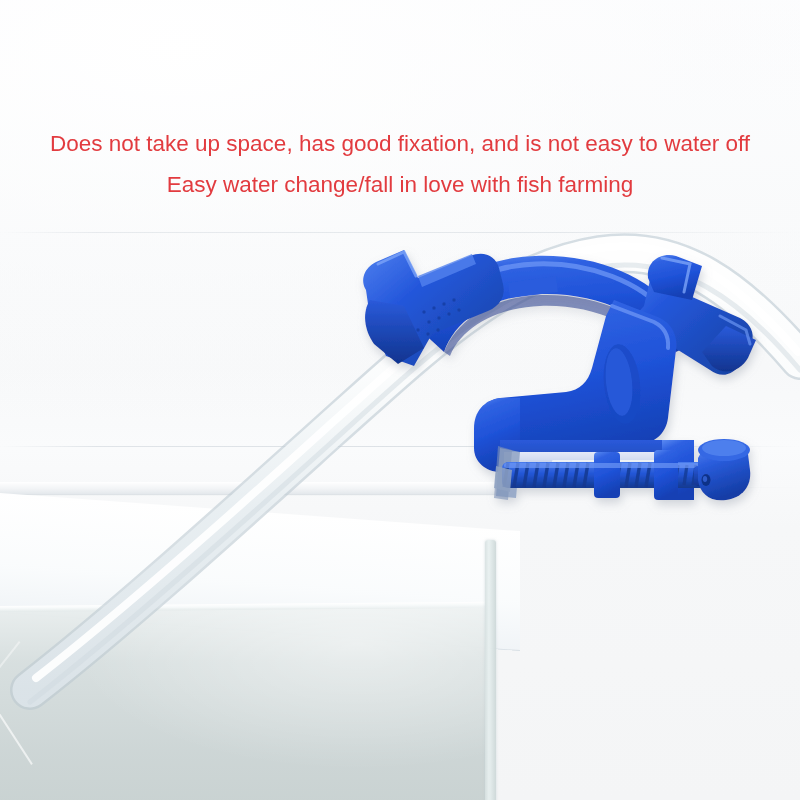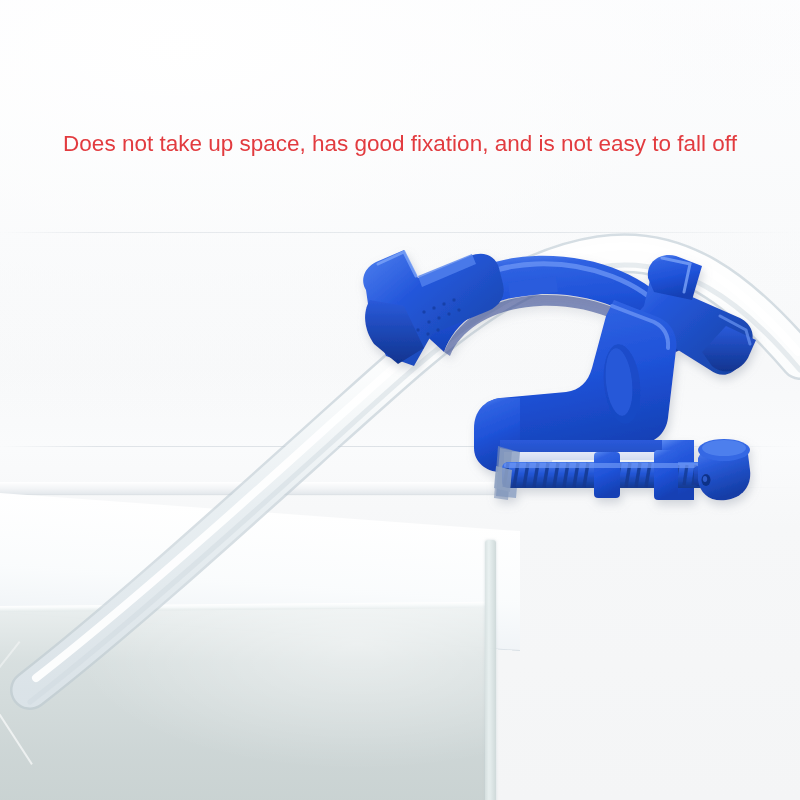--- a/index.html
+++ b/index.html
@@ -404,15 +404,16 @@
         <ellipse cx="724" cy="450" rx="26" ry="11" fill="#3468e4"></ellipse>
         <ellipse cx="724" cy="448" rx="22" ry="8" fill="#5584ef" opacity="0.8"></ellipse>
 
         <ellipse cx="706" cy="480" rx="4.5" ry="6" fill="#0e2f82" opacity="0.9"></ellipse>
         <ellipse cx="705" cy="479" rx="2.2" ry="3" fill="#3a6ce6" opacity="0.7"></ellipse>
       </g>
 
     </g>
   </svg>
 
-  <div class="sub1">Does not take up space, has good fixation, and is not easy to fall off</div>
+  <div class="sub1">Does not take up space, has good fixation, and is not easy to water off</div>
+  <div class="sub2">Easy water change/fall in love with fish farming</div>
 
 </div>
 
 </body></html>

